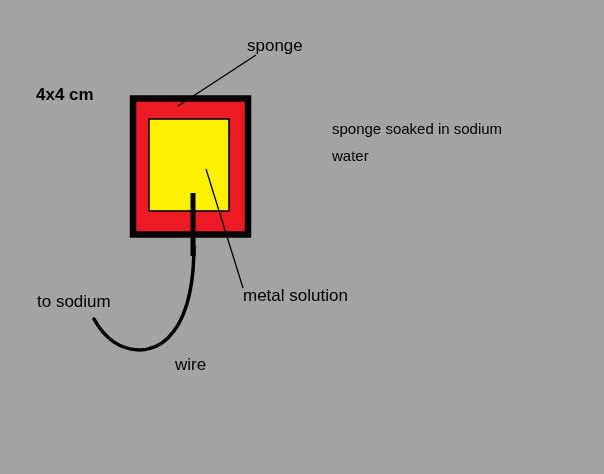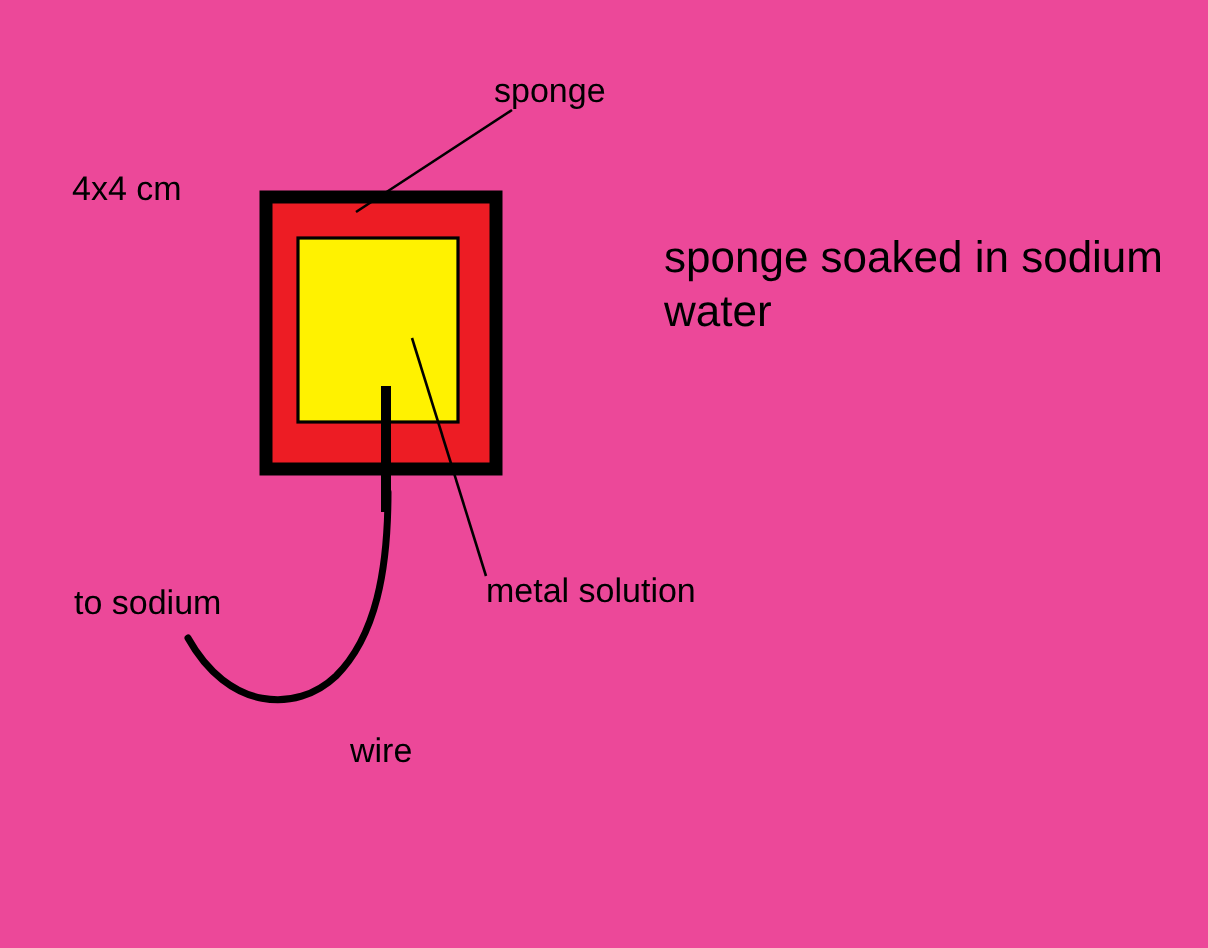--- a/index.html
+++ b/index.html
@@ -4,48 +4,48 @@
 <style>
   html, body {
     margin: 0;
     padding: 0;
     background: #ffffff;
   }
   #canvas {
     position: relative;
     width: 604px;
     height: 474px;
-    background: #ec4899;
+    background: #a3a3a3;
     font-family: "Liberation Sans", sans-serif;
     color: #000000;
     overflow: hidden;
   }
   #shapes {
     position: absolute;
     left: 0;
     top: 0;
     width: 604px;
     height: 474px;
   }
   .lbl {
     position: absolute;
     font-size: 17px;
     line-height: 20px;
     white-space: nowrap;
     color: #000000;
   }
   .lbl.bold {
-    font-weight: normal;
+    font-weight: bold;
     text-align: right;
   }
   #note {
     position: absolute;
     left: 332px;
     top: 115px;
-    font-size: 22px;
+    font-size: 15px;
     line-height: 27px;
     color: #000000;
   }
 </style>
 </head>
 <body>
 
 <div id="canvas">
 
   <svg id="shapes" viewBox="0 0 604 474" xmlns="http://www.w3.org/2000/svg">
@@ -69,15 +69,15 @@
 
   <div id="note">
     <div>sponge soaked in sodium</div>
     <div>water</div>
   </div>
 
   <div class="lbl" style="left:37px; top:292px;">to sodium</div>
 
   <div class="lbl" style="left:243px; top:286px;">metal solution</div>
 
-  <div class="lbl" style="left:175px; top:355px;margin-top:11px;">wire</div>
+  <div class="lbl" style="left:175px; top:355px;">wire</div>
 
 </div>
 
 </body></html>

